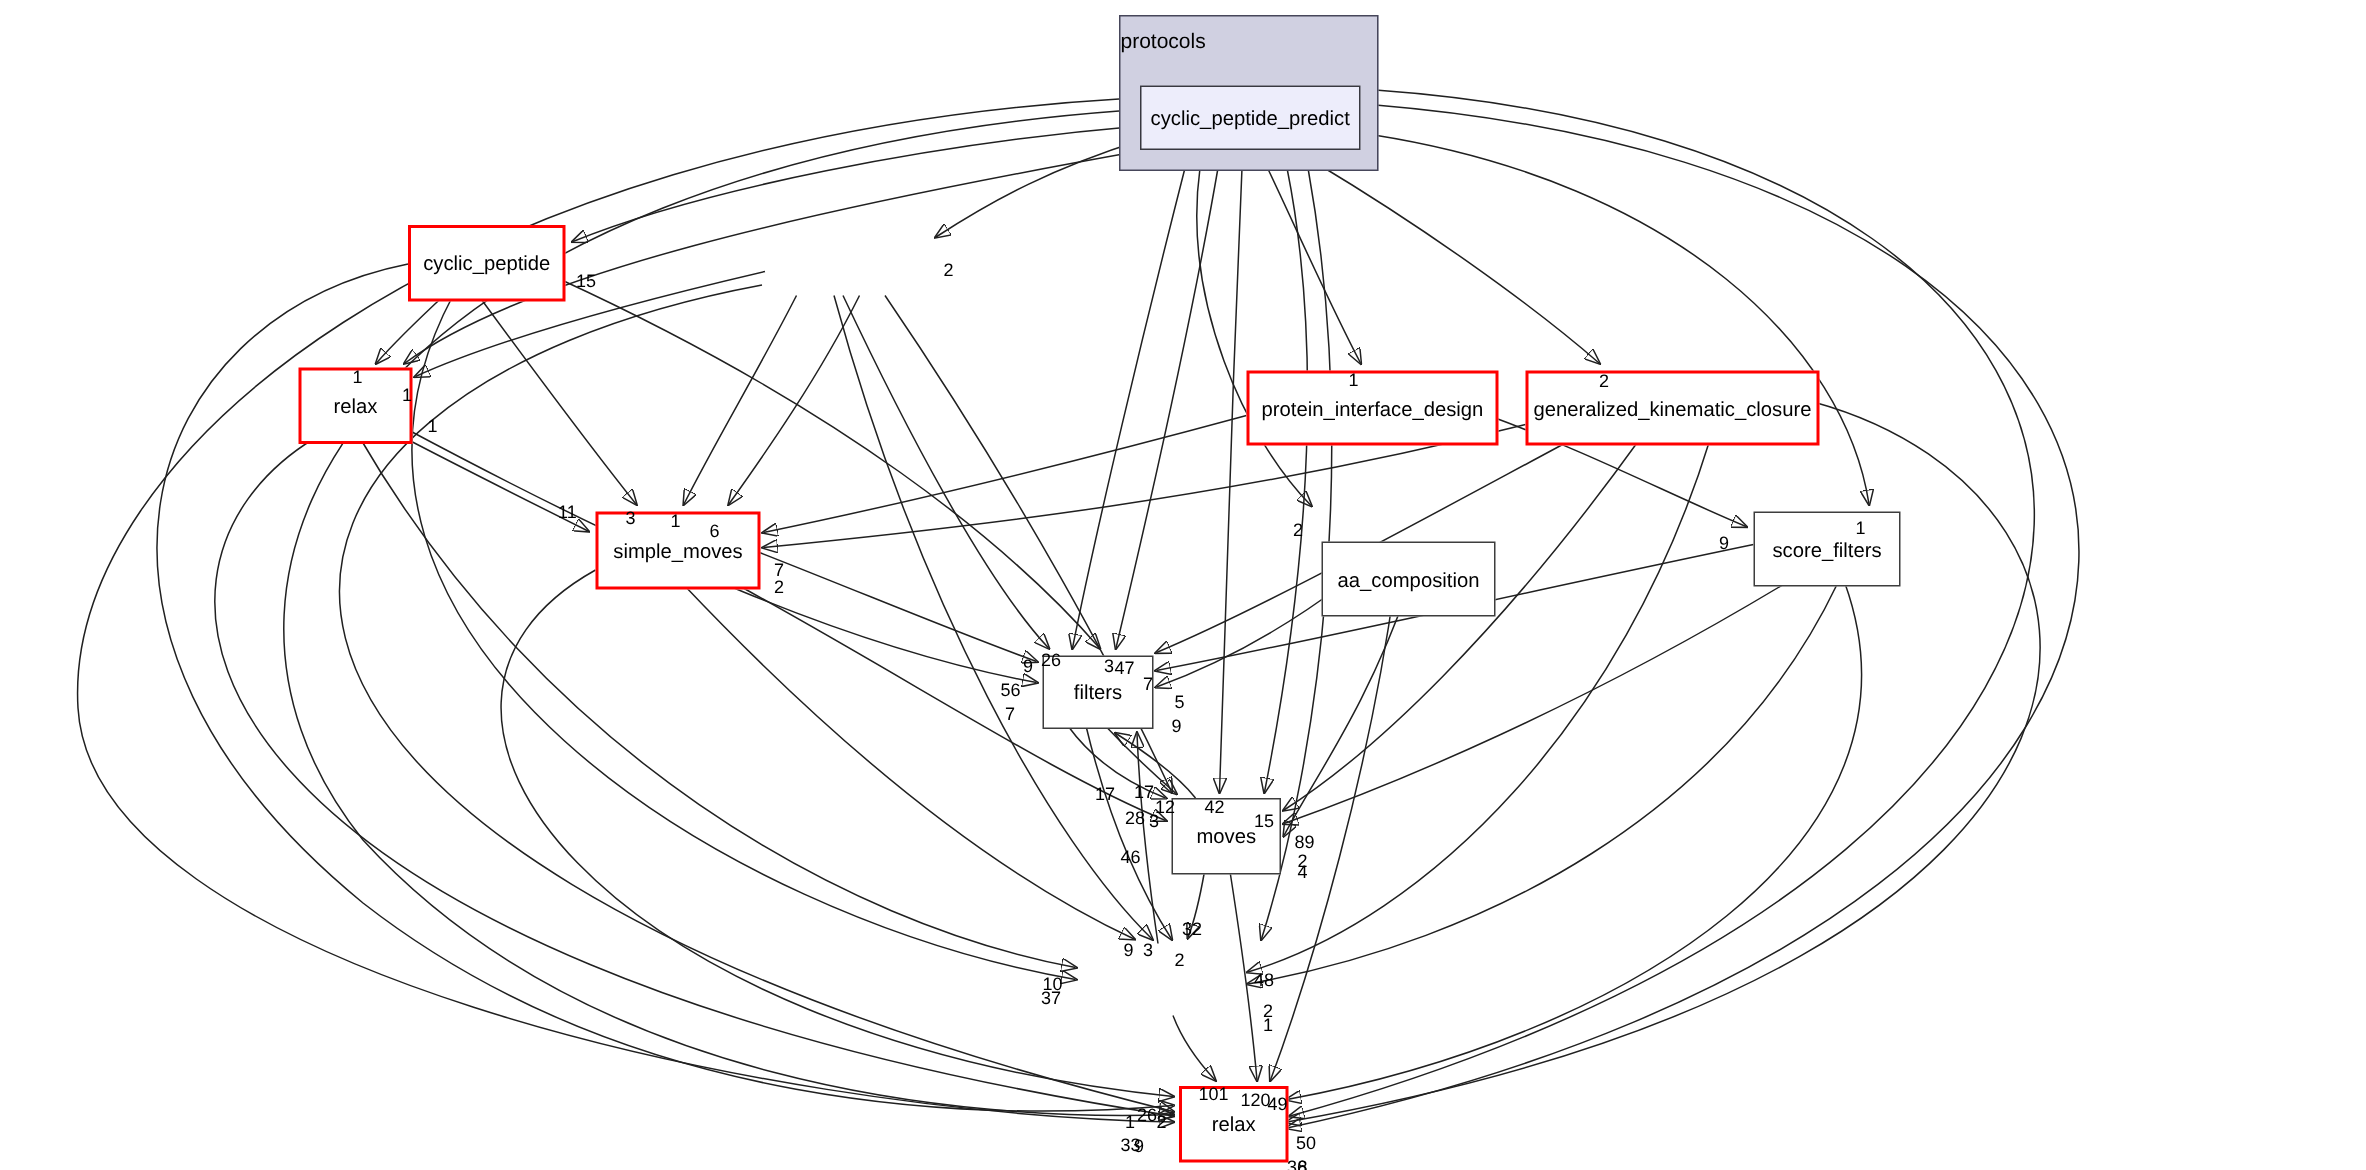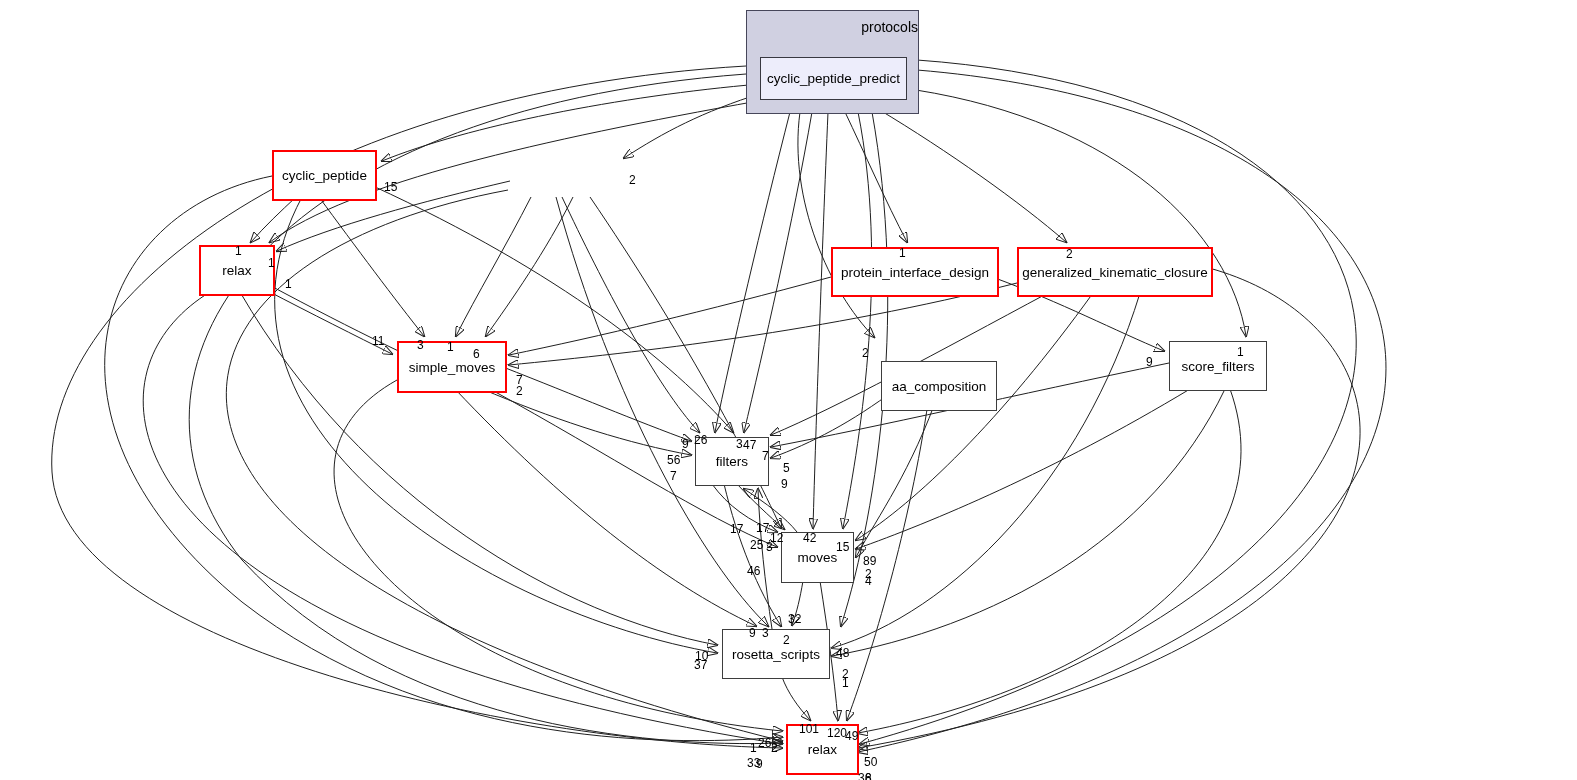--- a/index.html
+++ b/index.html
@@ -1,21 +1,21 @@
 <!DOCTYPE html>
 <html><head>
 <meta charset="utf-8">
 <style>
   html,body{margin:0;padding:0;background:#fff;}
   #canvas{position:relative;width:1577px;height:780px;background:#ffffff;overflow:hidden;
           font-family:"Liberation Sans","DejaVu Sans",sans-serif;}
   svg#edges{position:absolute;left:0;top:0;z-index:1;pointer-events:none;}
   svg#edges path{fill:none;stroke:#202020;stroke-width:1;marker-end:url(#ah);}
   .cluster{position:absolute;z-index:2;background:#d0d0e1;border:1px solid #46465a;}
-  .cluster-title{position:absolute;width:100%;text-align:right;top:8px;font-size:14px;color:#000;}
+  .cluster-title{position:absolute;width:100%;text-align:left;top:8px;font-size:14px;color:#000;}
   .node{position:absolute;z-index:3;background:#ffffff;display:flex;align-items:center;justify-content:center;
         font-size:13.5px;color:#000;white-space:nowrap;}
   .node.red{border:2px solid #ff0000;}
   .node.black{border:1.5px solid #3d3d3d;}
   .node.current{background:#ededfb;border:1.5px solid #383840;}
   .el{position:absolute;z-index:4;font-size:12px;font-weight:400;color:#000;line-height:13px;margin-top:28px;}
 </style>
 </head>
 <body>
 
@@ -94,21 +94,20 @@
 
   <div class="node red" style="left:272px;top:150px;width:101px;height:47px">cyclic_peptide</div>
   <div class="node red" style="left:199px;top:245px;width:72px;height:47px">relax</div>
   <div class="node red" style="left:1017px;top:247px;width:192px;height:46px">generalized_kinematic_closure</div>
   <div class="node red" style="left:831px;top:247px;width:164px;height:46px">protein_interface_design</div>
   <div class="node red" style="left:397px;top:341px;width:106px;height:48px">simple_moves</div>
   <div class="node black" style="left:881px;top:361px;width:114px;height:48px">aa_composition</div>
   <div class="node black" style="left:1169px;top:341px;width:96px;height:48px">score_filters</div>
   <div class="node black" style="left:695px;top:437px;width:72px;height:47px">filters</div>
   <div class="node black" style="left:781px;top:532px;width:71px;height:49px">moves</div>
-  <div class="node black" style="left:722px;top:629px;width:106px;height:48px">rosetta_scripts</div>
   <div class="node red" style="left:786px;top:724px;width:69px;height:47px">relax</div>
 
   <b class="el" style="left:384px;top:153px">15</b>
   <b class="el" style="left:629px;top:146px">2</b>
   <b class="el" style="left:235px;top:217px">1</b>
   <b class="el" style="left:268px;top:229px">1</b>
   <b class="el" style="left:285px;top:250px">1</b>
   <b class="el" style="left:899px;top:219px">1</b>
   <b class="el" style="left:1066px;top:220px">2</b>
   <b class="el" style="left:372px;top:307px">11</b>
@@ -124,21 +123,21 @@
   <b class="el" style="left:694px;top:406px">26</b>
   <b class="el" style="left:736px;top:410px">3</b>
   <b class="el" style="left:743px;top:411px">47</b>
   <b class="el" style="left:762px;top:422px">7</b>
   <b class="el" style="left:783px;top:434px">5</b>
   <b class="el" style="left:781px;top:450px">9</b>
   <b class="el" style="left:667px;top:426px">56</b>
   <b class="el" style="left:670px;top:442px">7</b>
   <b class="el" style="left:730px;top:495px">17</b>
   <b class="el" style="left:756px;top:494px">17</b>
-  <b class="el" style="left:750px;top:511px">25</b>
+  <b class="el" style="left:750px;top:511px">28</b>
   <b class="el" style="left:770px;top:504px">12</b>
   <b class="el" style="left:766px;top:513px">3</b>
   <b class="el" style="left:803px;top:504px">42</b>
   <b class="el" style="left:836px;top:513px">15</b>
   <b class="el" style="left:863px;top:527px">89</b>
   <b class="el" style="left:865px;top:540px">2</b>
   <b class="el" style="left:865px;top:547px">4</b>
   <b class="el" style="left:747px;top:537px">46</b>
   <b class="el" style="left:788px;top:585px">32</b>
   <b class="el" style="left:749px;top:599px">9</b>

